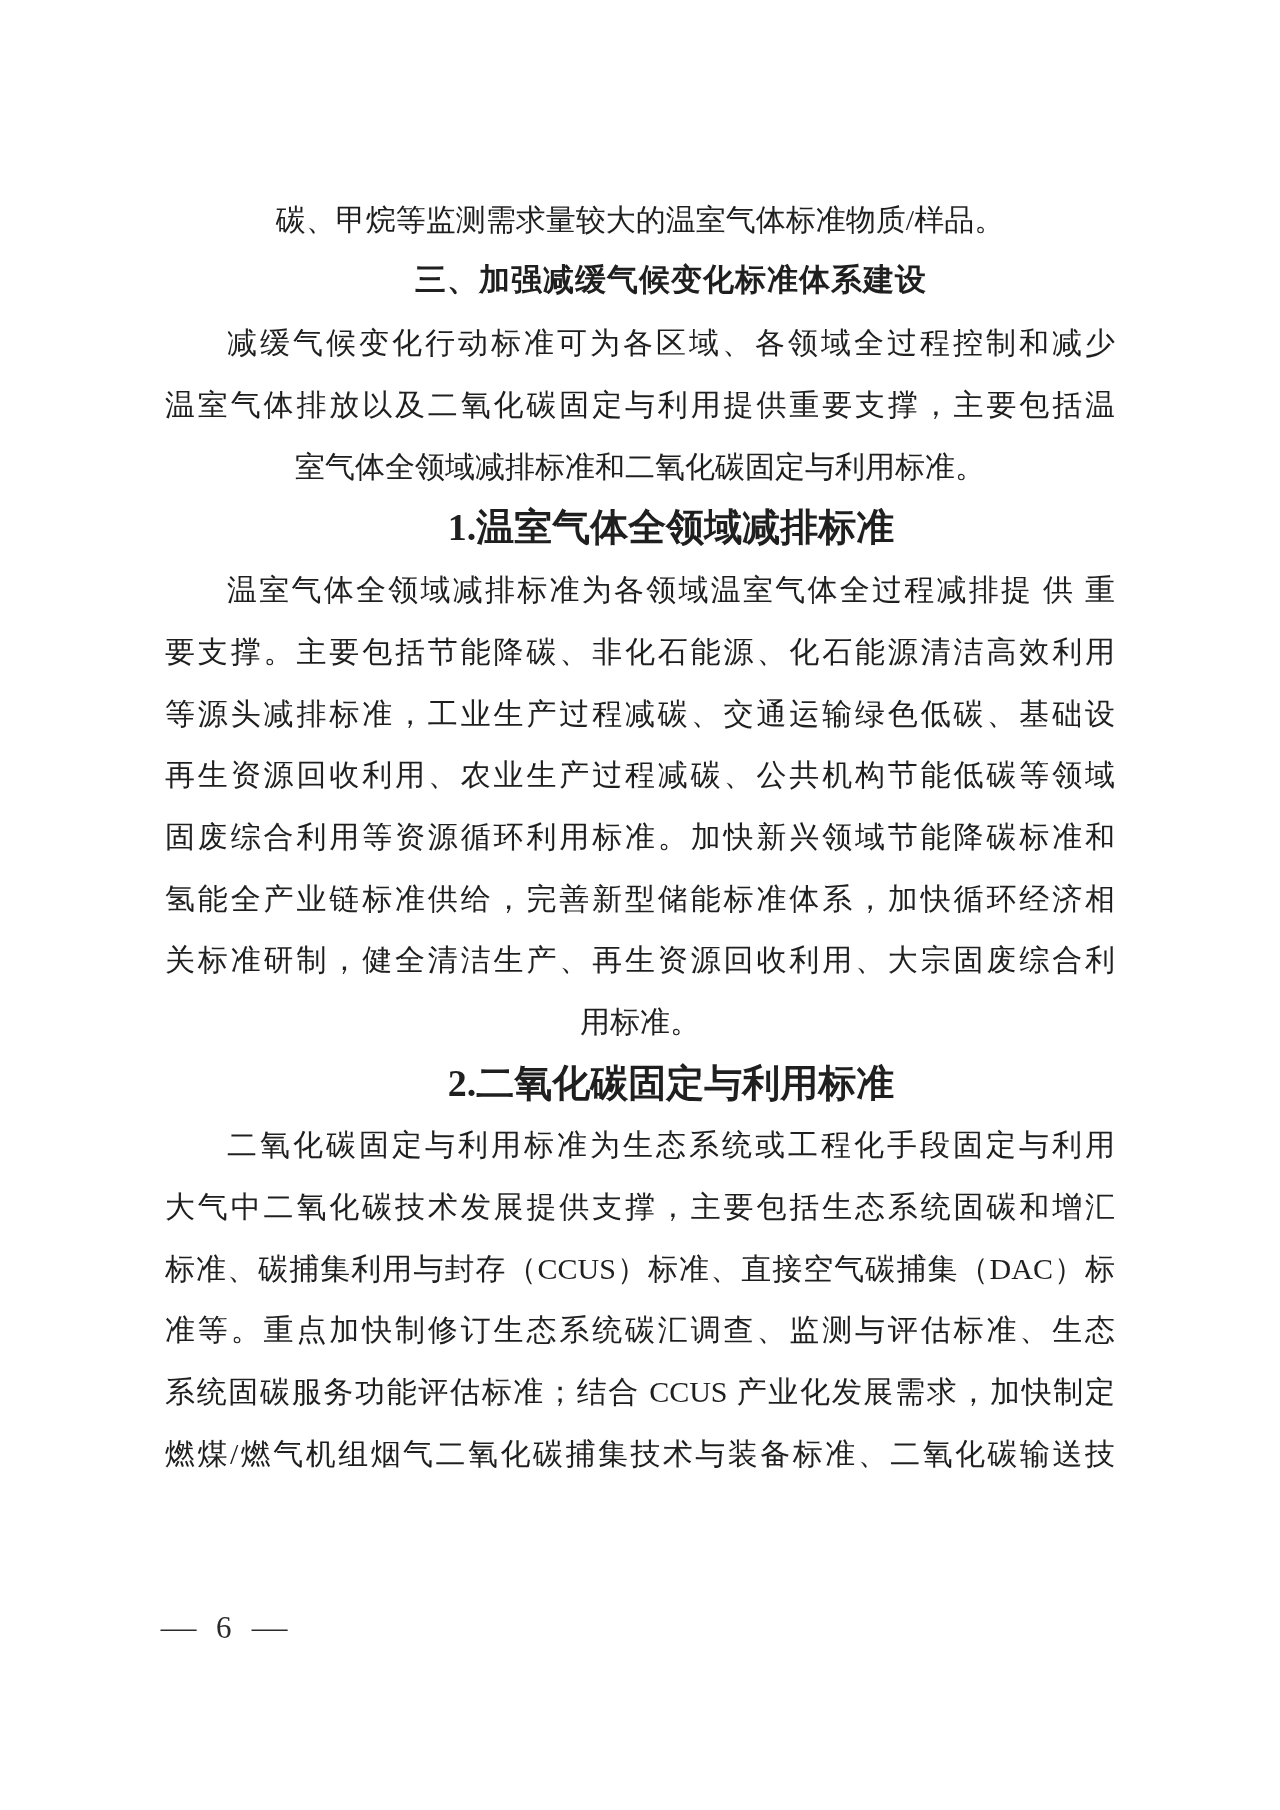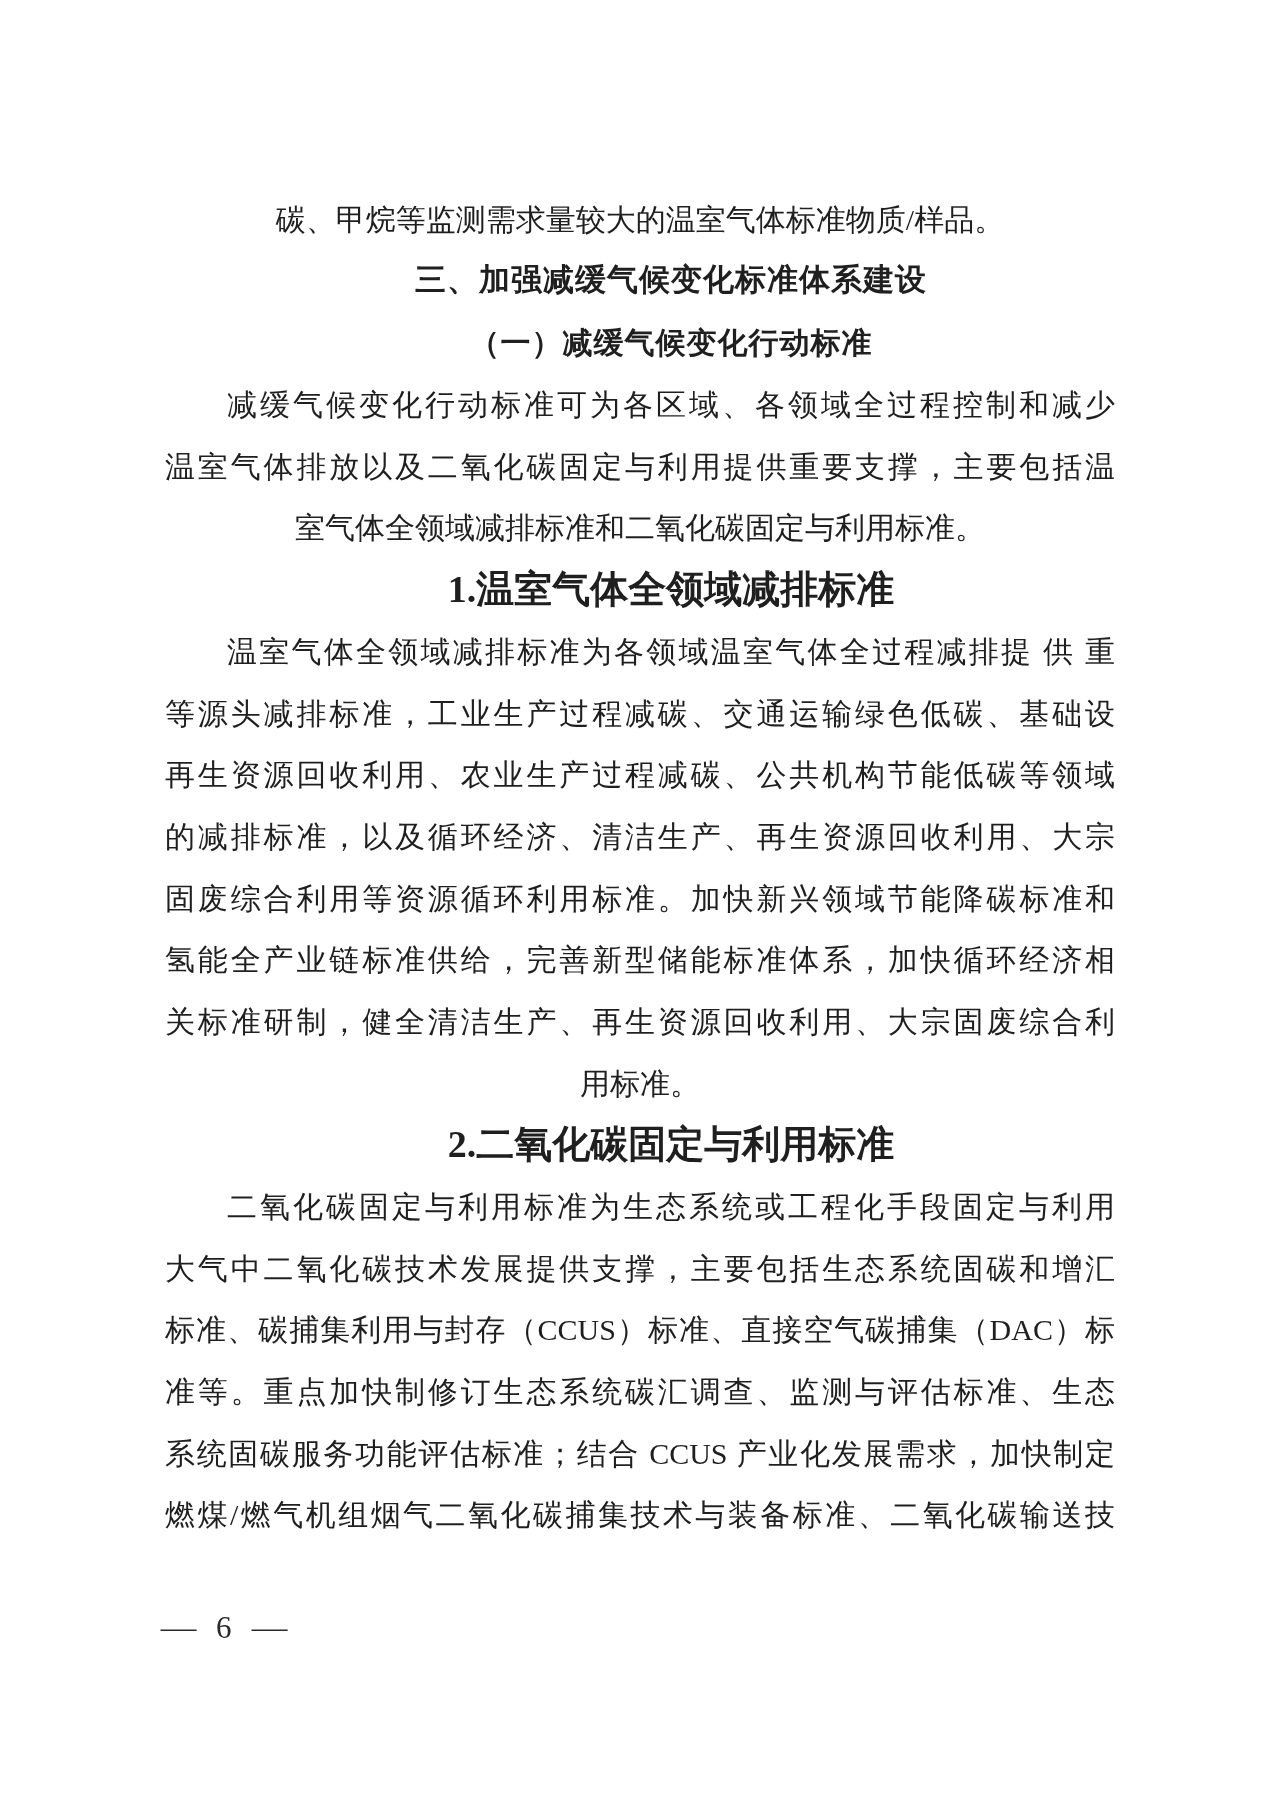--- a/index.html
+++ b/index.html
@@ -70,29 +70,28 @@
     margin: 0 22px;
   }
 </style>
 </head>
 <body>
 
 <div class="page">
   <div class="content">
     <div class="line">碳、甲烷等监测需求量较大的温室气体标准物质/样品。</div>
     <div class="line h-section indent">三、加强减缓气候变化标准体系建设</div>
-    <div class="line h-sub indent">（一）减缓气候变化行动标准</div>
     <div class="line justify indent">减缓气候变化行动标准可为各区域、各领域全过程控制和减少</div>
     <div class="line justify">温室气体排放以及二氧化碳固定与利用提供重要支撑，主要包括温</div>
     <div class="line">室气体全领域减排标准和二氧化碳固定与利用标准。</div>
     <div class="line h-num indent">1.温室气体全领域减排标准</div>
     <div class="line justify indent">温室气体全领域减排标准为各领域温室气体全过程减排提 供 重</div>
+    <div class="line justify">要支撑。主要包括节能降碳、非化石能源、化石能源清洁高效利用</div>
     <div class="line justify">等源头减排标准，工业生产过程减碳、交通运输绿色低碳、基础设</div>
     <div class="line justify">再生资源回收利用、农业生产过程减碳、公共机构节能低碳等领域</div>
-    <div class="line justify">的减排标准，以及循环经济、清洁生产、再生资源回收利用、大宗</div>
     <div class="line justify">固废综合利用等资源循环利用标准。加快新兴领域节能降碳标准和</div>
     <div class="line justify">氢能全产业链标准供给，完善新型储能标准体系，加快循环经济相</div>
     <div class="line justify">关标准研制，健全清洁生产、再生资源回收利用、大宗固废综合利</div>
     <div class="line">用标准。</div>
     <div class="line h-num indent">2.二氧化碳固定与利用标准</div>
     <div class="line justify indent">二氧化碳固定与利用标准为生态系统或工程化手段固定与利用</div>
     <div class="line justify">大气中二氧化碳技术发展提供支撑，主要包括生态系统固碳和增汇</div>
     <div class="line justify">标准、碳捕集利用与封存（CCUS）标准、直接空气碳捕集（DAC）标</div>
     <div class="line justify">准等。重点加快制修订生态系统碳汇调查、监测与评估标准、生态</div>
     <div class="line justify">系统固碳服务功能评估标准；结合 CCUS 产业化发展需求，加快制定</div>

